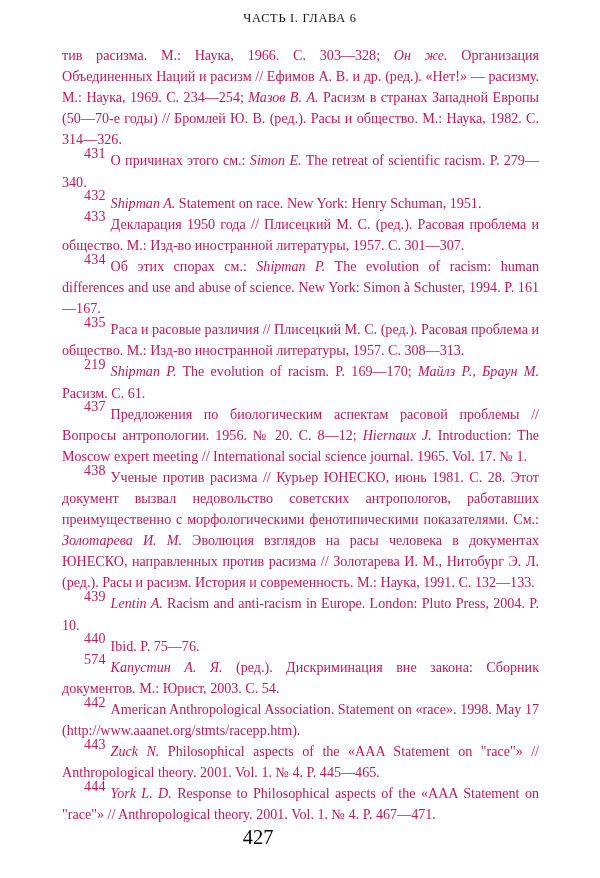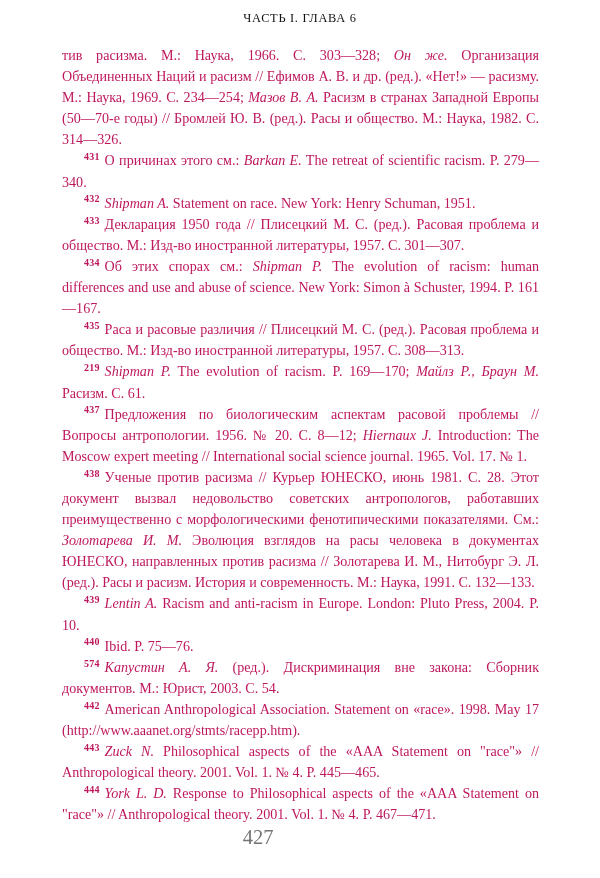--- a/index.html
+++ b/index.html
@@ -42,51 +42,50 @@
     hyphens: none;
     color: #be185d;
   }
   p.cont {
     text-indent: 0;
   }
   p.note {
     text-indent: 22px;
   }
   sup.fn {
-    font-size: 10px;
+    font-size: 14px;
     vertical-align: 0.52em;
     line-height: 0;
     letter-spacing: 0.2px;
     padding-right: 5px;
-    font-weight: bold;
   }
   i {
     font-style: italic;
   }
   .folio {
     position: absolute;
     top: 826px;
     left: 0;
     width: 516px;
     text-align: center;
     font-size: 20.5px;
-    color: #737373;
+    color: #000000;
   }
 </style>
 </head>
 <body>
 
 <div class="page">
 
   <div class="running-head">ЧАСТЬ I. ГЛАВА 6</div>
 
   <div class="textblock">
     <p class="cont"><span>тив расизма. М.: Наука, 1966. С. 303—328; </span><i>Он же.</i><span> Организация Объединенных Наций и расизм // Ефимов А. В. и др. (ред.). «Нет!» — расизму. М.: Наука, 1969. С. 234—254; </span><i>Мазов В. А.</i><span> Расизм в странах Западной Европы (50—70-е годы) // Бромлей Ю. В. (ред.). Расы и общество. М.: Наука, 1982. С. 314—326.</span></p>
     <div>
-        <p class="note"><sup class="fn">431</sup><span>О причинах этого см.: </span><i>Barkan E.</i><span> The retreat of scientific racism. P. 279—340.</span></p>
+        <p class="note"><sup class="fn">431</sup><span>О причинах этого см.: </span><i>Simon E.</i><span> The retreat of scientific racism. P. 279—340.</span></p>
         <p class="note"><sup class="fn">432</sup><i>Shipman A.</i><span> Statement on race. New York: Henry Schuman, 1951.</span></p>
         <p class="note"><sup class="fn">433</sup><span>Декларация 1950 года // Плисецкий М. С. (ред.). Расовая проблема и общество. М.: Изд-во иностранной литературы, 1957. С. 301—307.</span></p>
         <p class="note"><sup class="fn">434</sup><span>Об этих спорах см.: </span><i>Shipman P.</i><span> The evolution of racism: human differences and use and abuse of science. New York: Simon à Schuster, 1994. P. 161—167.</span></p>
         <p class="note"><sup class="fn">435</sup><span>Раса и расовые различия // Плисецкий М. С. (ред.). Расовая проблема и общество. М.: Изд-во иностранной литературы, 1957. С. 308—313.</span></p>
         <p class="note"><sup class="fn">219</sup><i>Shipman P.</i><span> The evolution of racism. P. 169—170; </span><i>Майлз Р., Браун М.</i><span> Расизм. С. 61.</span></p>
         <p class="note"><sup class="fn">437</sup><span>Предложения по биологическим аспектам расовой проблемы // Вопросы антропологии. 1956. № 20. С. 8—12; </span><i>Hiernaux J.</i><span> Introduction: The Moscow expert meeting // International social science journal. 1965. Vol. 17. № 1.</span></p>
         <p class="note"><sup class="fn">438</sup><span>Ученые против расизма // Курьер ЮНЕСКО, июнь 1981. С. 28. Этот документ вызвал недовольство советских антропологов, работавших преимущественно с морфологическими фенотипическими показателями. См.: </span><i>Золотарева И. М.</i><span> Эволюция взглядов на расы человека в документах ЮНЕСКО, направленных против расизма // Золотарева И. М., Нитобург Э. Л. (ред.). Расы и расизм. История и современность. М.: Наука, 1991. С. 132—133.</span></p>
         <p class="note"><sup class="fn">439</sup><i>Lentin A.</i><span> Racism and anti-racism in Europe. London: Pluto Press, 2004. P. 10.</span></p>
         <p class="note"><sup class="fn">440</sup><span>Ibid. P. 75—76.</span></p>
         <p class="note"><sup class="fn">574</sup><i>Капустин А. Я.</i><span> (ред.). Дискриминация вне закона: Сборник документов. М.: Юрист, 2003. С. 54.</span></p>

